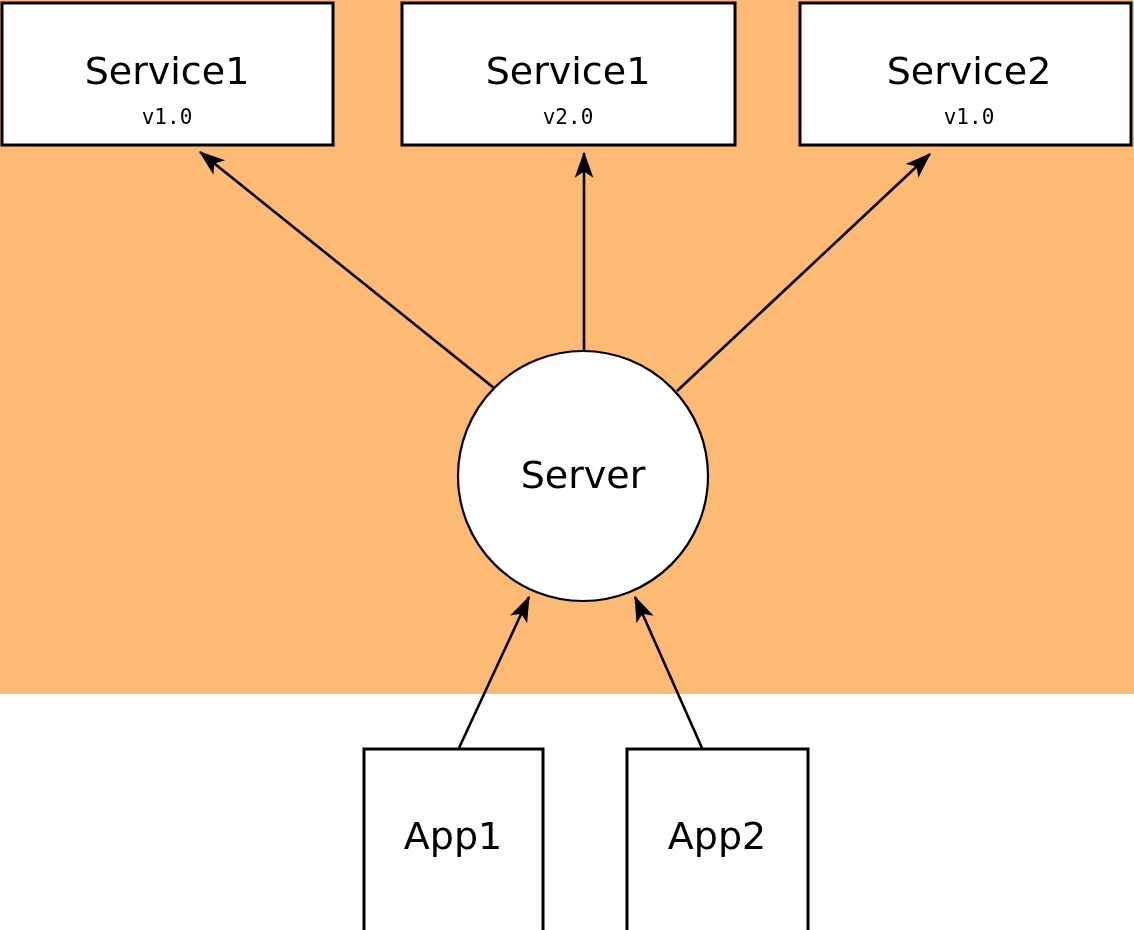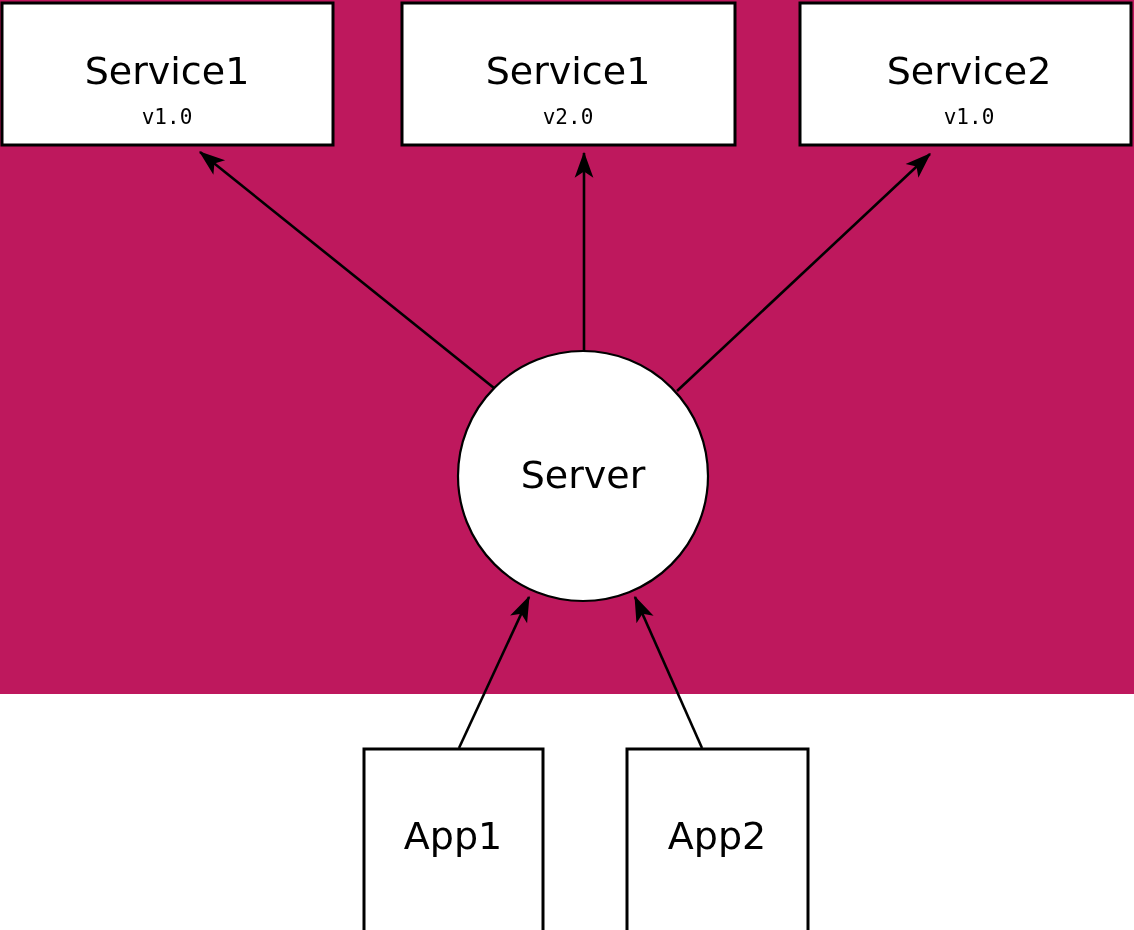--- a/index.html
+++ b/index.html
@@ -10,21 +10,21 @@
   body {
     width: 1134px;
     height: 930px;
     overflow: hidden;
     font-family: "DejaVu Sans", "Liberation Sans", sans-serif;
   }
   #diagram-root {
     position: relative;
     width: 1134px;
     height: 694px;
-    background: #be185d;
+    background: #fdba74;
   }
   svg#diagram-svg {
     position: absolute;
     top: 0;
     left: 0;
     width: 1134px;
     height: 930px;
     display: block;
   }
   .node-label-main {

